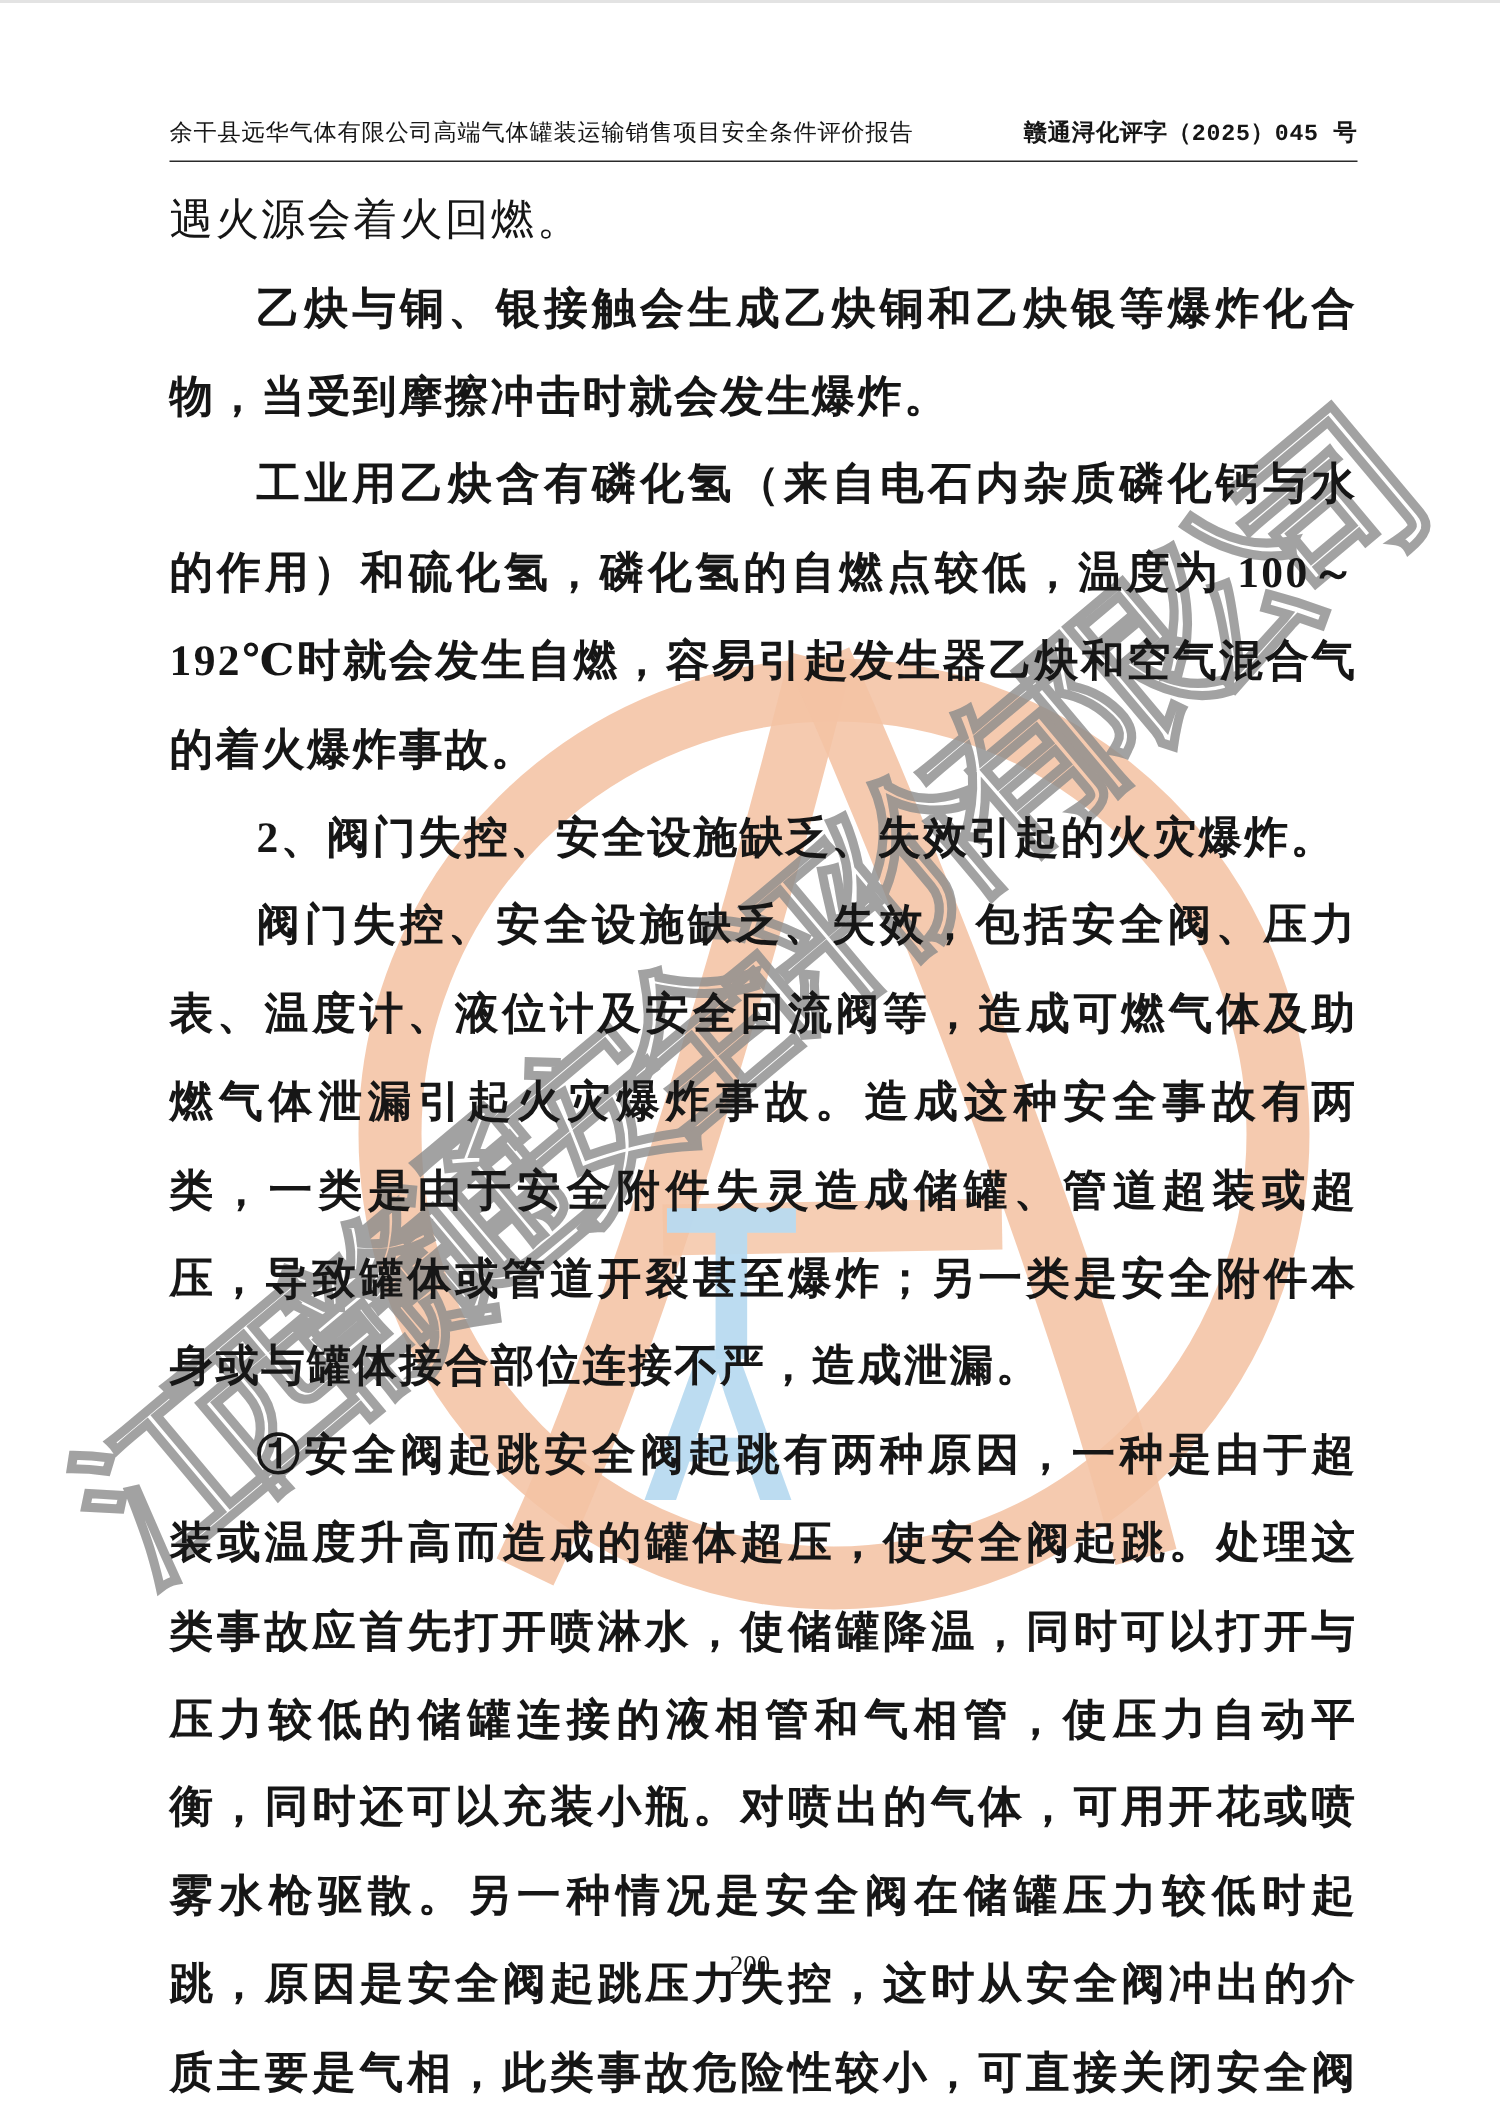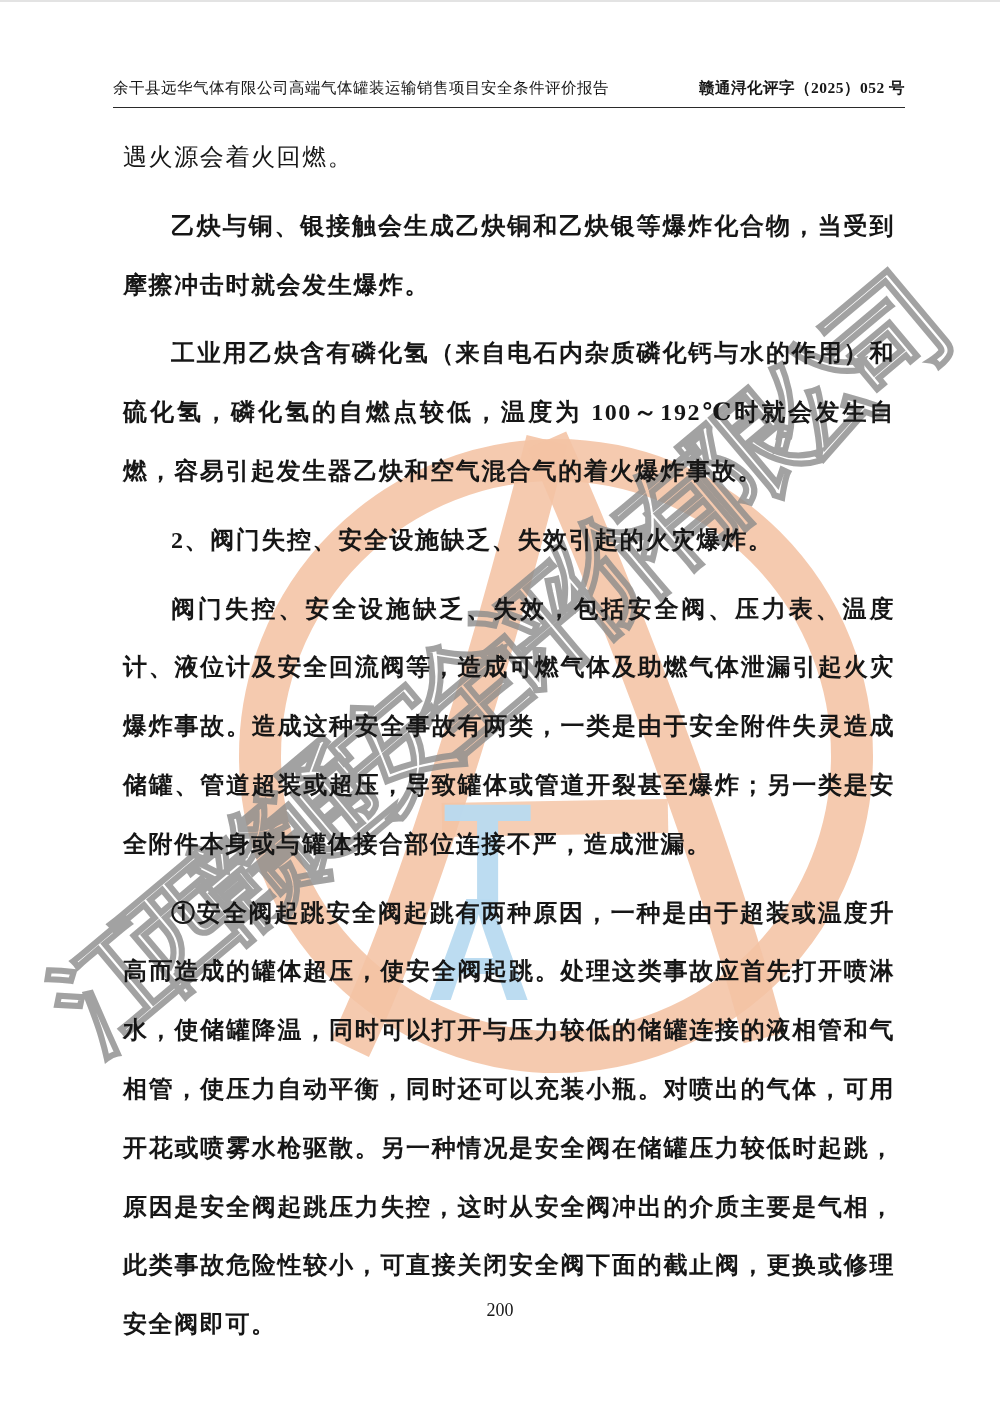--- a/index.html
+++ b/index.html
@@ -18,30 +18,30 @@
   
   .watermark{
     position:absolute;inset:0;z-index:0;pointer-events:none;
   }
   
   .doc-header{
     position:absolute;left:113px;right:95px;top:78px;z-index:2;
     display:flex;justify-content:space-between;align-items:flex-end;
     border-bottom:1.5px solid #2a2a2a;
     padding-bottom:8px;
-    font-size:15.5px;letter-spacing:0.5px;
+    font-size:15.5px;letter-spacing:0.5px;font-family:Liberation Mono, monospace;
   }
   .doc-header .hdr-right{font-weight:bold;}
   
   .doc-body{
     position:absolute;left:113px;width:792px;top:118px;z-index:1;
   }
   .doc-body p{
-    margin:10px;
-    font-size:24px;
+    margin:0;
+    font-size:29px;
     line-height:58.8px;
     letter-spacing:1.6px;
     text-align:justify;
     text-justify:inter-character;
   }
   .doc-body p.indent{text-indent:2em;font-weight:bold;}
   
   .doc-footer{
     position:absolute;left:0;right:0;top:1300px;z-index:1;
     text-align:center;
@@ -66,21 +66,21 @@
     <path d="M442 820 L 668 816" fill="none" stroke="#f4c3a4" stroke-width="34" opacity="0.82"></path>
 
     <text x="443" y="906" font-size="146" font-weight="bold" font-family="Liberation Sans, sans-serif" fill="#b9dbf1" opacity="0.95">T</text>
     <text x="426" y="1000" font-size="146" font-weight="bold" font-family="Liberation Sans, sans-serif" fill="#b9dbf1" opacity="0.95">A</text>
 
     <text transform="translate(96 1054) rotate(-40)" x="0" y="0" font-size="118" font-weight="bold" font-family="Liberation Serif, serif" fill="none" stroke="#8c8c8c" stroke-width="2.4" letter-spacing="-26" opacity="0.8">江西赣通安全评价有限公司</text>
   </svg>
 
   <header class="doc-header">
     <span class="hdr-left">余干县远华气体有限公司高端气体罐装运输销售项目安全条件评价报告</span>
-    <span class="hdr-right">赣通浔化评字（2025）052 号</span>
+    <span class="hdr-right">赣通浔化评字（2025）045 号</span>
   </header>
 
   <main class="doc-body">
     <p>遇火源会着火回燃。</p>
     <p class="indent">乙炔与铜、银接触会生成乙炔铜和乙炔银等爆炸化合物，当受到摩擦冲击时就会发生爆炸。</p>
     <p class="indent">工业用乙炔含有磷化氢（来自电石内杂质磷化钙与水的作用）和硫化氢，磷化氢的自燃点较低，温度为 100～192℃时就会发生自燃，容易引起发生器乙炔和空气混合气的着火爆炸事故。</p>
     <p class="indent">2、阀门失控、安全设施缺乏、失效引起的火灾爆炸。</p>
     <p class="indent">阀门失控、安全设施缺乏、失效，包括安全阀、压力表、温度计、液位计及安全回流阀等，造成可燃气体及助燃气体泄漏引起火灾爆炸事故。造成这种安全事故有两类，一类是由于安全附件失灵造成储罐、管道超装或超压，导致罐体或管道开裂甚至爆炸；另一类是安全附件本身或与罐体接合部位连接不严，造成泄漏。</p>
     <p class="indent">①安全阀起跳安全阀起跳有两种原因，一种是由于超装或温度升高而造成的罐体超压，使安全阀起跳。处理这类事故应首先打开喷淋水，使储罐降温，同时可以打开与压力较低的储罐连接的液相管和气相管，使压力自动平衡，同时还可以充装小瓶。对喷出的气体，可用开花或喷雾水枪驱散。另一种情况是安全阀在储罐压力较低时起跳，原因是安全阀起跳压力失控，这时从安全阀冲出的介质主要是气相，此类事故危险性较小，可直接关闭安全阀下面的截止阀，更换或修理安全阀即可。</p>
 

